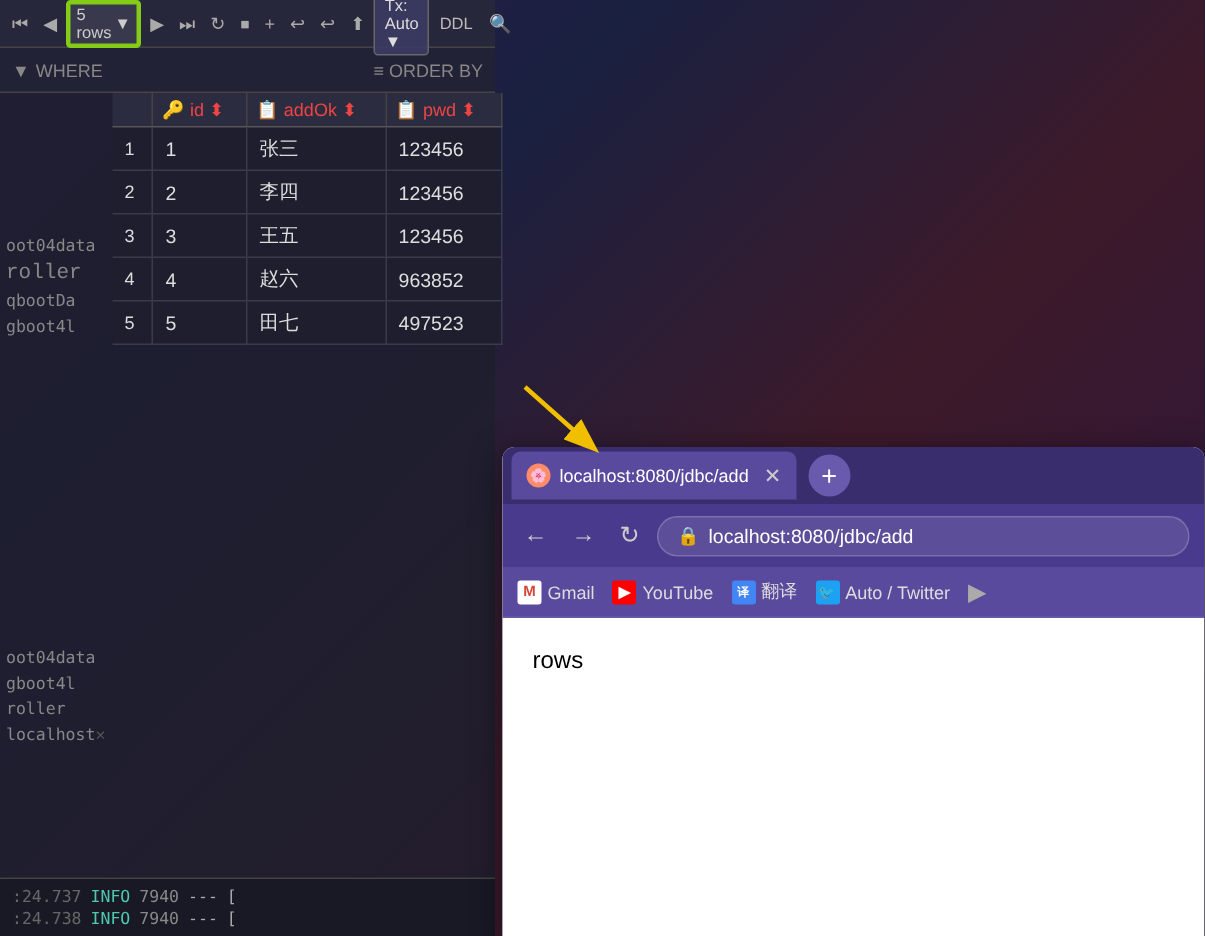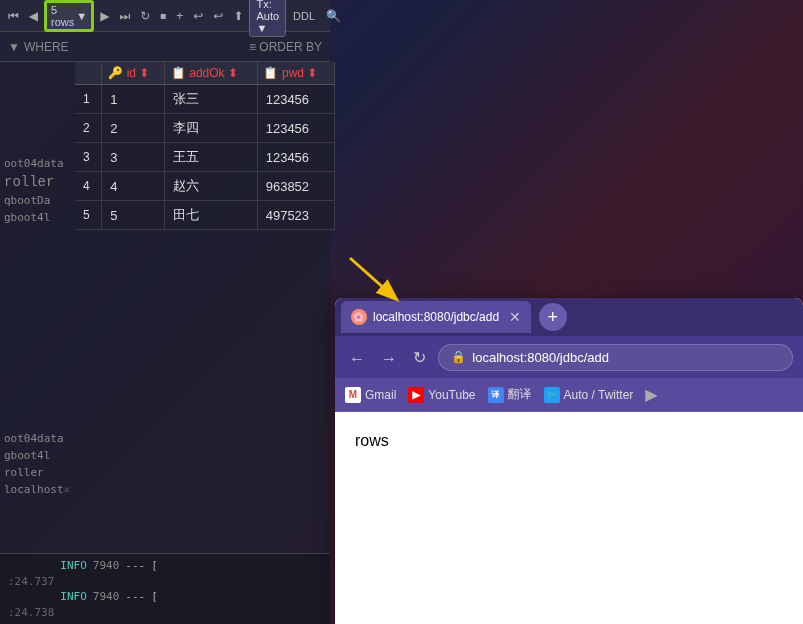--- a/index.html
+++ b/index.html
@@ -326,21 +326,21 @@
       border-top: 1px solid #444;
     }
 
     .log-line {
       display: flex;
       gap: 6px;
       color: #888;
       padding: 1px 0;
     }
 
-    .log-time { color: #666; margin-top: 16px; }
+    .log-time { color: #666; }
     .log-info { color: #4ec9b0; }
     .log-pid { color: #888; }
     .log-msg { color: #aaa; }
 
     
     .table-container {
       position: absolute;
       top: 62px;
       left: 75px;
       width: 260px;

